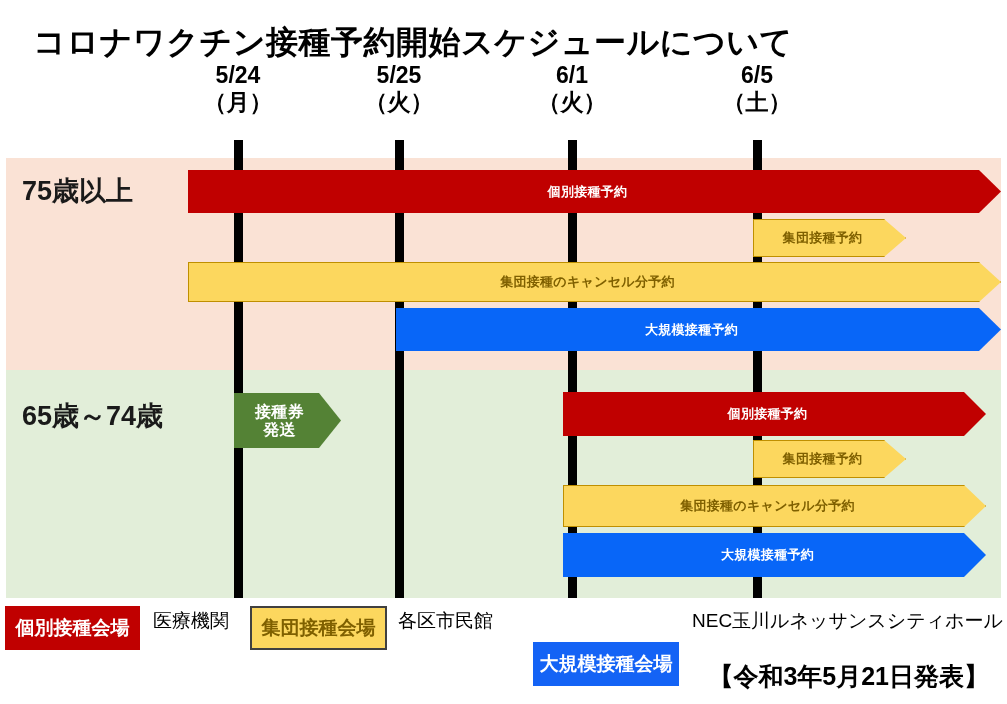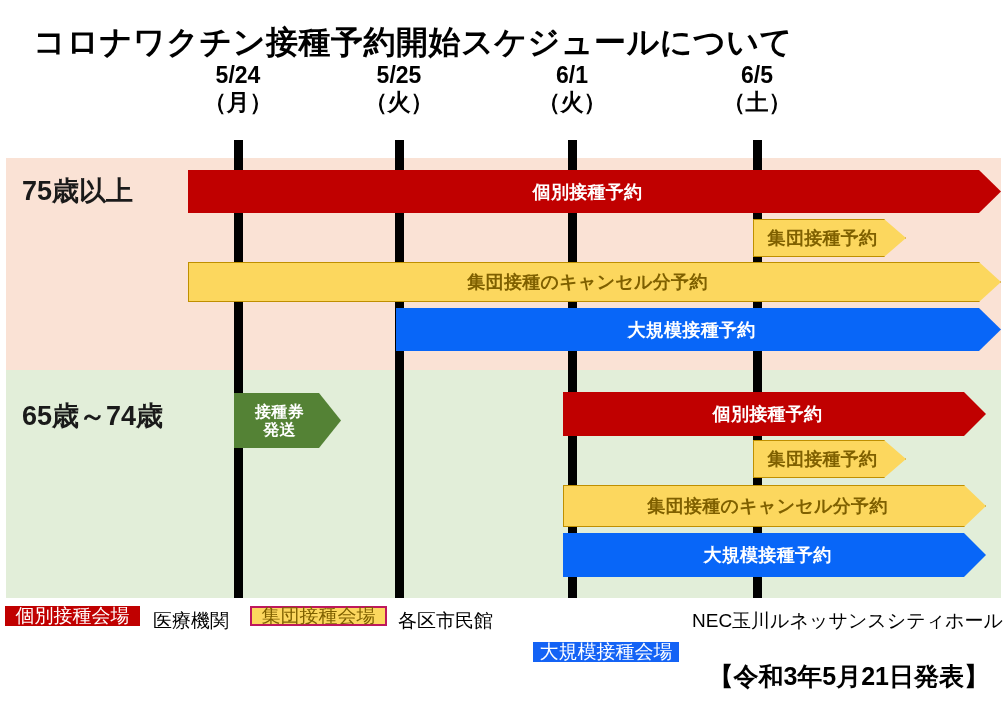--- a/index.html
+++ b/index.html
@@ -90,21 +90,21 @@
     position: absolute;
     display: flex;
     align-items: center;
     justify-content: center;
     box-sizing: border-box;
     white-space: nowrap;
   }
   .bar .bar-label {
     position: relative;
     z-index: 2;
-    font-size: 18px;
+    font-size: 13px;
     font-weight: 700;
     letter-spacing: 0.3px;
     text-align: center;
     width: 100%;
     padding-right: 14px;
   }
   
   .bar .bar-fill {
     position: absolute;
     inset: 0;
@@ -130,31 +130,31 @@
   #legend {
     position: absolute;
     left: 0;
     top: 606px;
     width: 1007px;
     height: 40px;
   }
   .legend-chip {
     position: absolute;
     top: 0;
-    height: 20px;
+    height: 44px;
     display: flex;
     align-items: center;
     justify-content: center;
     box-sizing: border-box;
     font-size: 19px;
-    font-weight: 400;
+    font-weight: 700;
     white-space: nowrap;
   }
   .legend-chip.red    { background: #c00000; color: #ffffff; }
-  .legend-chip.yellow { background: #fcd75e; color: #7f6000; border: 2px solid #be185d; }
+  .legend-chip.yellow { background: #fcd75e; color: #7f6000; border: 2px solid #404040; }
   .legend-chip.blue   { background: #1463f5; color: #ffffff; margin-top: 36px; }
   .legend-venue {
     position: absolute;
     top: 2px;
     font-size: 19px;
     color: #000000;
     white-space: nowrap;
   }
 
   #published {

